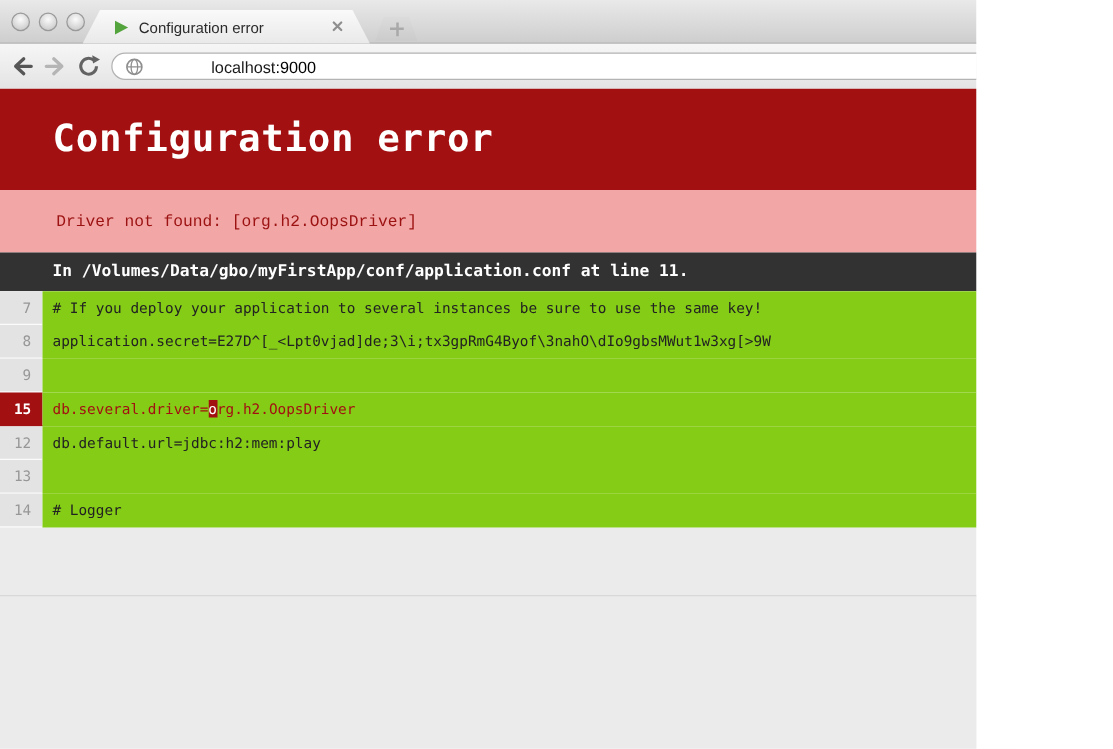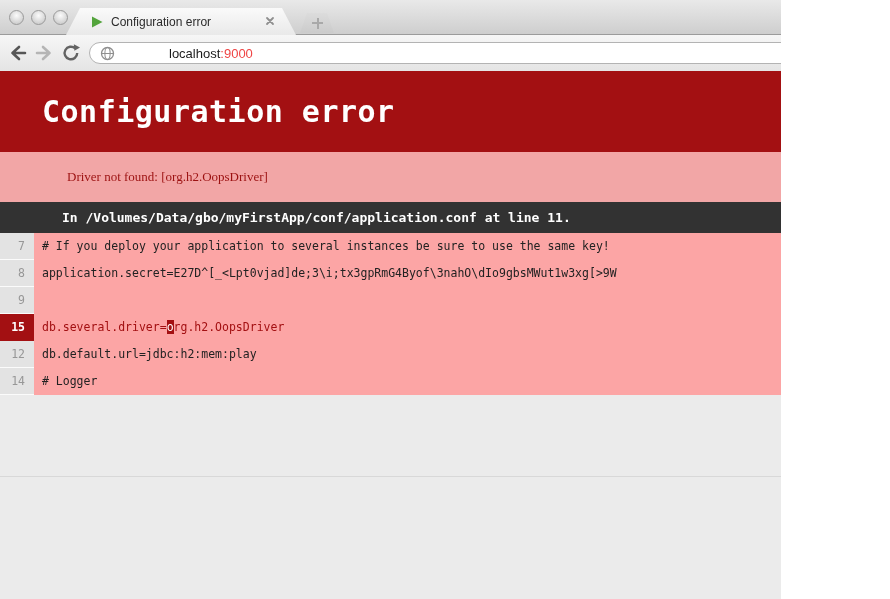--- a/index.html
+++ b/index.html
@@ -50,21 +50,21 @@
   .forward-button{left:34px;}
   .reload-button{left:61px;}
   .urlbar{
     position:absolute;left:89px;top:7px;width:766px;height:22px;
     background:#fff;border:1px solid #b3b3b3;border-radius:12px;
     box-sizing:border-box;display:flex;align-items:center;padding:0 8px;
   }
   .globe-icon{margin:0 6px 0 2px;display:flex;}
   .url-text{font-size:13px;white-space:nowrap;flex:1;}
   .url-host{color:#1b1b1b;padding-left:48px;}
-  .url-port{color:#ef4444;}
+  .url-port{color:#000000;}
   .star-icon{display:flex;margin-right:2px;cursor:pointer;}
   .wrench-button{position:absolute;left:861px;top:8px;width:24px;height:20px;cursor:pointer;}
   .wrench-badge{
     position:absolute;right:-3px;top:-4px;width:11px;height:11px;border-radius:2px;
     background:linear-gradient(#f0b64e,#d98f1f);border:1px solid #b57b1a;box-sizing:border-box;
   }
   .badge-arrow{
     position:absolute;left:2.5px;top:2px;width:0;height:0;
     border-left:3px solid transparent;border-right:3px solid transparent;
     border-bottom:5px solid #fff;
@@ -77,40 +77,40 @@
   }
   .error-title{
     font-family:"DejaVu Sans Mono",monospace;font-weight:bold;
     font-size:30px;color:#fff;margin:0 0 0 42px;letter-spacing:0.5px;
   }
   .error-banner{
     height:50px;background:var(--banner-pink,#f2a6a6);
     display:flex;align-items:center;
   }
   .error-message{
-    font-family:Liberation Serif, serif;font-size:13px;
-    color:var(--banner-text,#9c1111);margin-left:67px;
+    font-family:Liberation Mono, monospace;font-size:13px;
+    color:var(--banner-text,#9c1111);margin-left:45px;
   }
   .error-location{
     height:31px;background:var(--location-bar,#323232);
-    display:flex;align-items:center;padding-left:20px;
+    display:flex;align-items:center;
   }
   .error-location-text{
     font-family:"DejaVu Sans Mono",monospace;font-size:13px;font-weight:bold;
     color:#fff;margin-left:42px;white-space:nowrap;
   }
   .code-listing{background:#fff;}
   .code-line{display:flex;height:27px;font-family:"DejaVu Sans Mono",monospace;font-size:11.5px;}
   .line-number{
     width:34px;box-sizing:border-box;padding-right:9px;text-align:right;
     line-height:26px;background:#e3e3e3;color:#979797;
     border-bottom:1px solid #fbfbfb;flex:none;
   }
   .line-code{
-    flex:1;line-height:27px;padding-left:8px;color:#222;white-space:pre;background:#fca5a5;
+    flex:1;line-height:27px;padding-left:8px;color:#222;white-space:pre;background:#84cc16;
   }
   .code-line.error-line .line-number{
     background:var(--error-red,#a31012);color:#fff;font-weight:bold;
     border-bottom-color:var(--error-red,#a31012);
   }
   .code-line.error-line .line-code{color:var(--error-red,#a31012);}
   .code-line .mark{background:var(--error-red,#a31012);color:#fff;}
   .page-footer{
     position:absolute;left:0;bottom:0;width:890px;top:405px;
     background:#ebebeb;border-top:1px solid #d8d8d8;
@@ -214,20 +214,24 @@
   </div>
         <div class="code-line error-line">
     <span class="line-number">15</span>
     <span class="line-code"><span>db.several.driver=</span><span class="mark">o</span><span>rg.h2.OopsDriver</span></span>
   </div>
         <div class="code-line">
     <span class="line-number">12</span>
     <span class="line-code">db.default.url=jdbc:h2:mem:play</span>
   </div>
         <div class="code-line">
+    <span class="line-number">13</span>
+    <span class="line-code"></span>
+  </div>
+        <div class="code-line">
     <span class="line-number">14</span>
     <span class="line-code"># Logger</span>
   </div>
       </div>
     <div class="page-footer">
       <span class="resize-grip">
         <svg width="14" height="14" viewBox="0 0 14 14">
             <path d="M13 4 L4 13 M13 8 L8 13 M13 12 L12 13" stroke="#a8a8a8" stroke-width="1.2"></path>
           </svg>
       </span>

